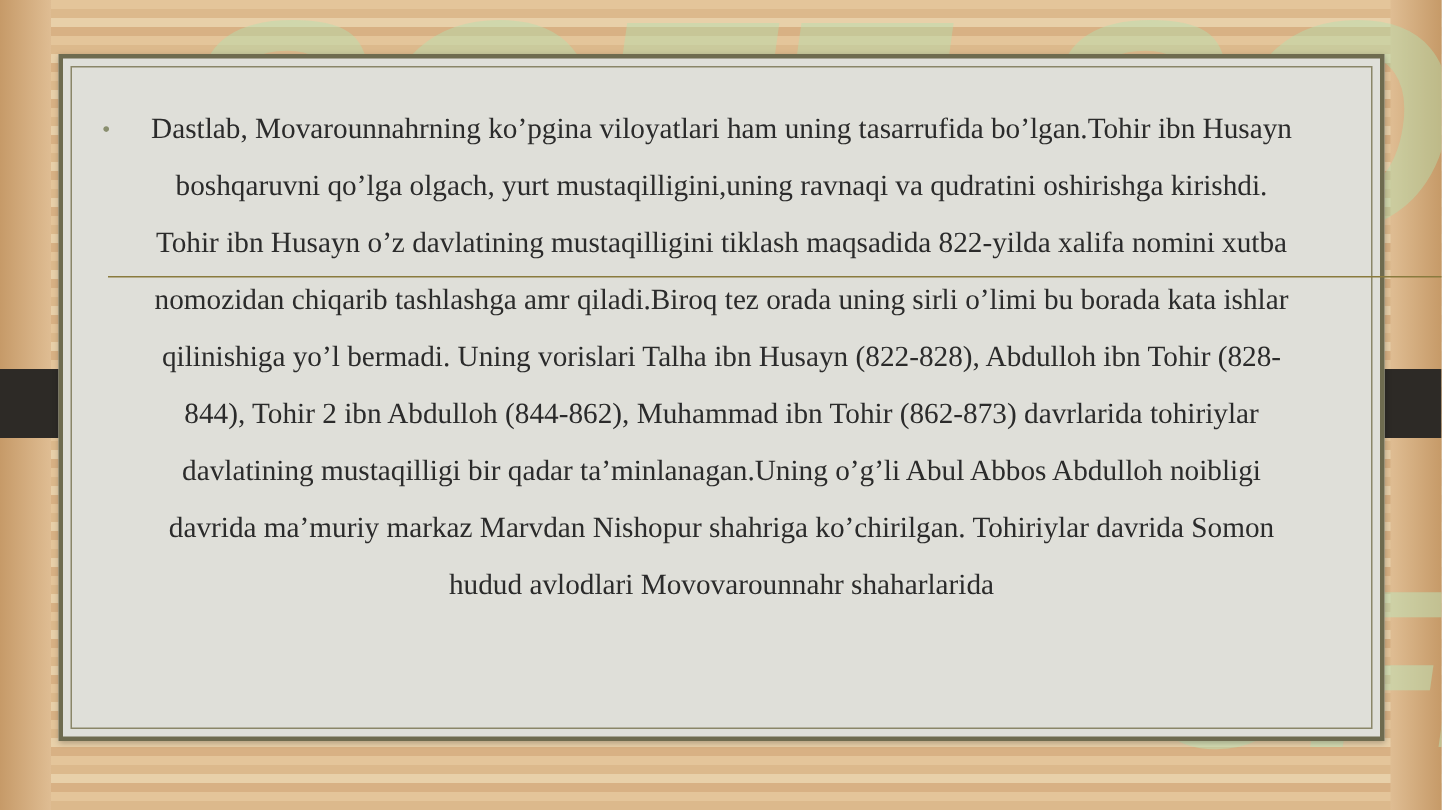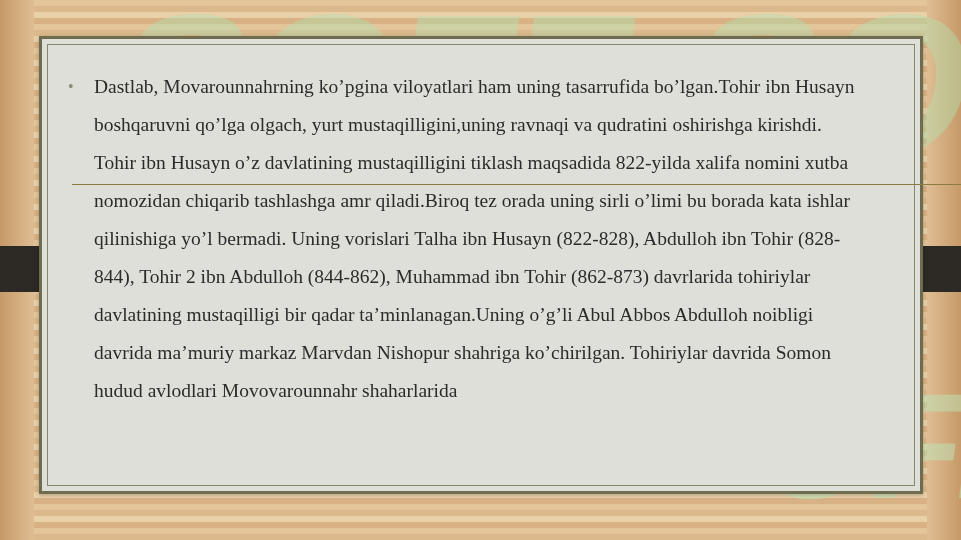--- a/index.html
+++ b/index.html
@@ -113,21 +113,21 @@
   .bullet {
     color: #8a8f6f;
     font-size: 16px;
     line-height: 38px;
     width: 26px;
     flex: 0 0 26px;
     text-align: left;
   }
   .bullet-text {
     flex: 1;
-    text-align: left;
+    text-align: center;
   }
 </style>
 </head>
 <body>
 
 <div class="slide">
   <div class="bg"></div>
   <div class="bg-left"></div>
   <div class="bg-right"></div>
 

